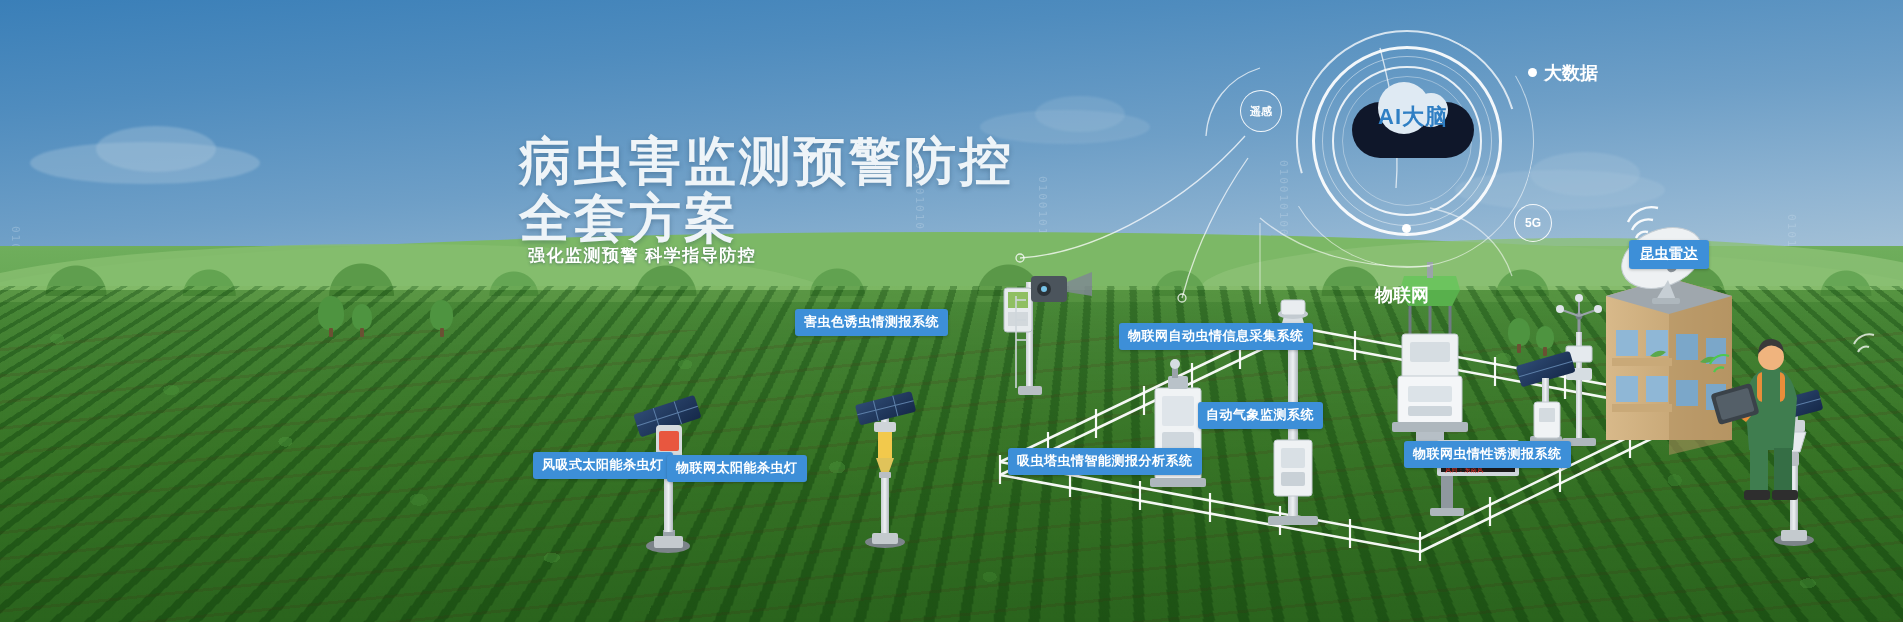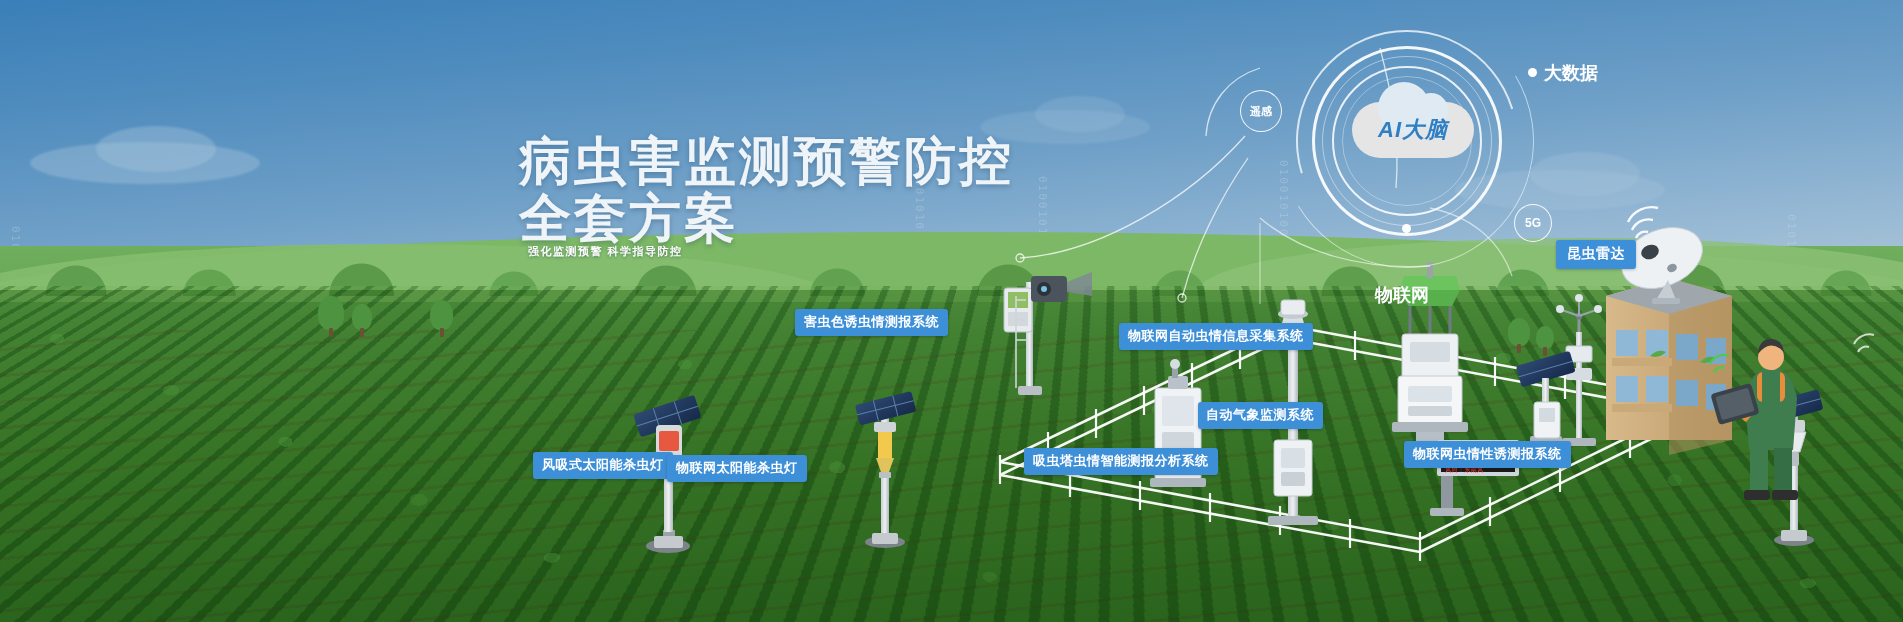--- a/index.html
+++ b/index.html
@@ -114,21 +114,21 @@
 
   
   .headline {
     position:absolute; left:519px; top:133px; z-index:40;
     color:#eef4f8; font-size:52px; line-height:57px; font-weight:bold;
     letter-spacing:3px; text-shadow:0 2px 5px rgba(20,50,75,.30);
     white-space:nowrap;
   }
   .subhead {
     position:absolute; left:528px; top:244px; z-index:40;
-    color:#ffffff; font-size:11px; letter-spacing:1.5px; font-weight:bold;
+    color:#ffffff; font-size:17px; letter-spacing:1.5px; font-weight:bold;
     text-shadow:0 1px 3px rgba(20,50,75,.45); white-space:nowrap;
   }
 
   
   .ai-wrap { position:absolute; left:1290px; top:28px; width:320px; height:220px; z-index:45; }
   .ring { position:absolute; border-radius:50%; border:1px solid rgba(255,255,255,.55); }
   .ring.r-out { left:22px;  top:18px;  width:190px; height:190px; border-width:3px; border-color:rgba(255,255,255,.92); }
   .ring.r-mid { left:32px;  top:28px;  width:170px; height:170px; border-color:rgba(255,255,255,.45); }
   .ring.r-in  { left:42px;  top:38px;  width:150px; height:150px; border-color:rgba(255,255,255,.85); border-width:2px; }
   .ring.r-in2 { left:52px;  top:48px;  width:130px; height:130px; border-color:rgba(255,255,255,.35); }
@@ -137,21 +137,21 @@
     border-color:rgba(255,255,255,.75) transparent transparent rgba(255,255,255,.75);
     transform:rotate(28deg);
   }
   .ring.arc2 {
     left:-10px; top:-14px; width:254px; height:254px; border-width:1.5px;
     border-color:transparent rgba(255,255,255,.55) rgba(255,255,255,.55) transparent;
     transform:rotate(14deg);
   }
   .ai-cloud {
     position:absolute; left:62px; top:74px; width:122px; height:56px;
-    background:#e5e5e5; border-radius:28px; display:flex; align-items:center; justify-content:center;font-style:italic;
+    background:#0f172a; border-radius:28px; display:flex; align-items:flex-start; justify-content:center;
   }
   .ai-cloud::before { content:""; position:absolute; left:26px; top:-20px; width:52px; height:52px;
     background:#dfeaf3; border-radius:50%; }
   .ai-cloud::after  { content:""; position:absolute; left:62px; top:-9px; width:34px; height:34px;
     background:#dfeaf3; border-radius:50%; }
   .ai-label {
     position:relative; z-index:3; color:#2f7fc4; font-size:22px; font-weight:bold; letter-spacing:1px;
   }
 
   .node-chip {
@@ -512,18 +512,18 @@
     <g stroke="#ffffff" stroke-width="2" fill="none" opacity=".75">
       <path d="M 1858 352 a 9 9 0 0 1 11 -5"></path>
       <path d="M 1854 344 a 17 17 0 0 1 20 -9"></path>
     </g>
   </svg>
 
   <div class="eqlabel" style="left:533px; top:452px;">风吸式太阳能杀虫灯</div>
   <div class="eqlabel" style="left:667px; top:455px;">物联网太阳能杀虫灯</div>
   <div class="eqlabel" style="left:795px; top:309px;">害虫色诱虫情测报系统</div>
   <div class="eqlabel" style="left:1119px; top:323px;">物联网自动虫情信息采集系统</div>
-  <div class="eqlabel" style="left:1008px; top:448px;margin-left:16px;">吸虫塔虫情智能测报分析系统</div>
+  <div class="eqlabel" style="left:1008px; top:448px;">吸虫塔虫情智能测报分析系统</div>
   <div class="eqlabel" style="left:1198px; top:402px;padding-left:8px;">自动气象监测系统</div>
   <div class="eqlabel" style="left:1404px; top:441px;">物联网虫情性诱测报系统</div>
-  <div class="eqlabel radar" style="left:1556px; top:240px;">昆虫雷达</div>
+  <div class="eqlabel radar" style="left:1629px; top:240px;text-decoration:underline;">昆虫雷达</div>
 
 </div>
 
 </body></html>

